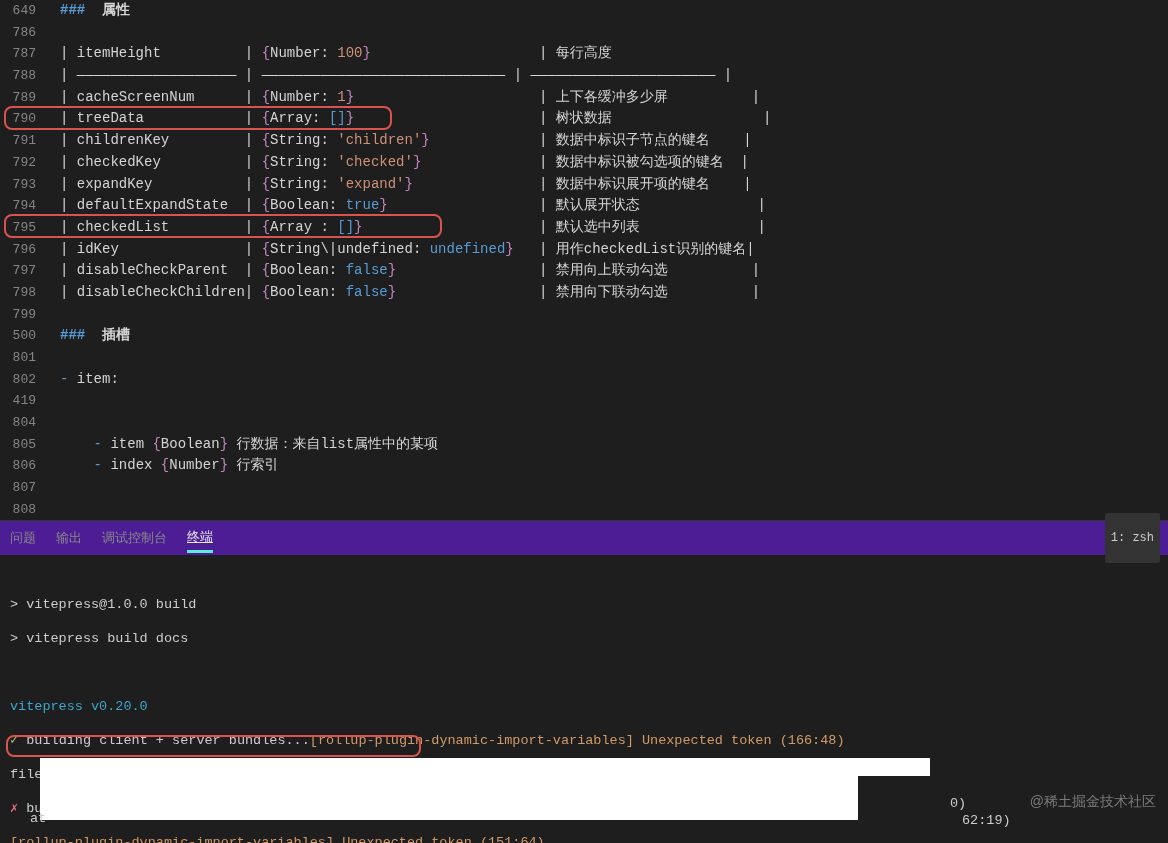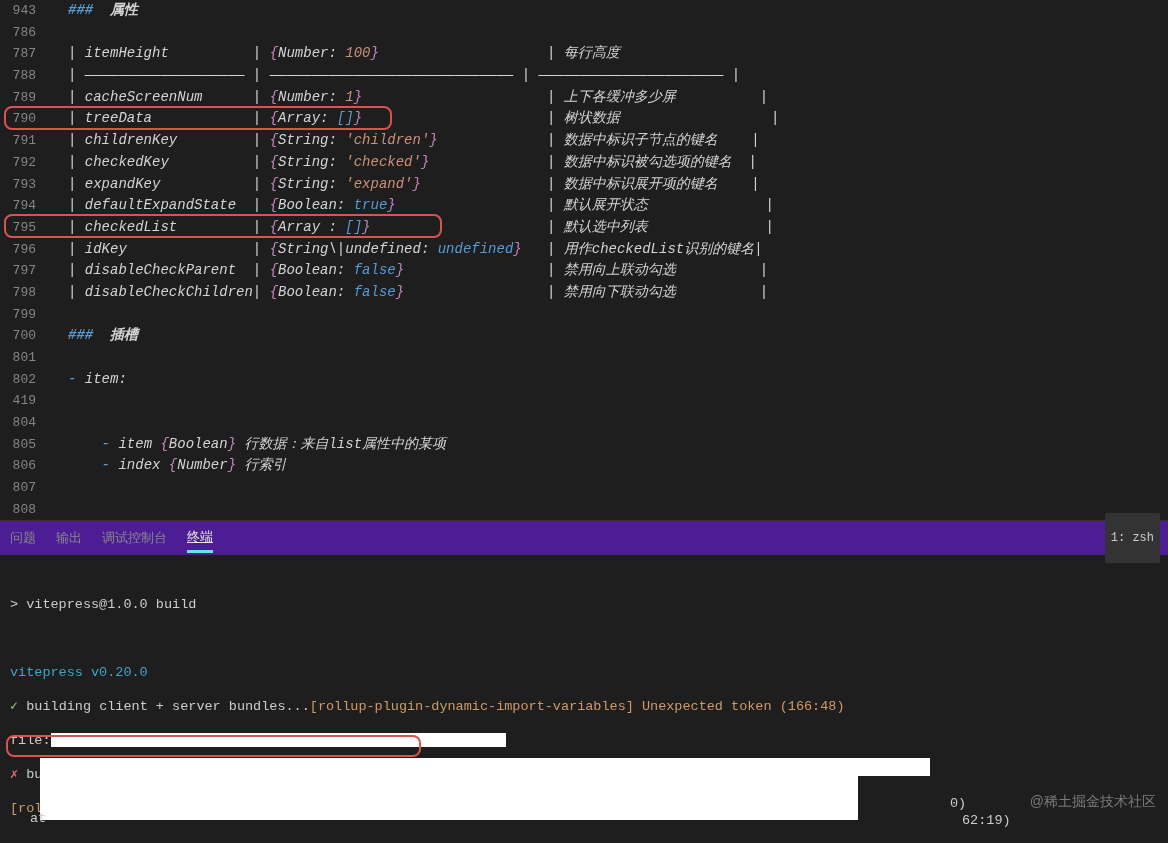--- a/index.html
+++ b/index.html
@@ -24,24 +24,23 @@
     top: 0;
     width: 48px;
     text-align: right;
     color: #858585;
     user-select: none;
     padding-right: 12px;
   }
   .gutter .ln { height: 21.7px; line-height: 21.7px; font-size: 13px; }
   .code {
     position: absolute;
-    left: 68px;
+    left: 60px;
     top: 0;
     right: 0;
-    font-style: italic;
   }
   .code .line { height: 21.7px; line-height: 21.7px; white-space: pre; }
   .tok-heading { color: #569cd6; font-weight: bold; }
   .tok-heading-text { color: #d4d4d4; font-weight: bold; }
   .tok-pipe { color: #d4d4d4; }
   .tok-name { color: #d4d4d4; }
   .tok-brace { color: #c586c0; font-weight: 500; }
   .tok-type { color: #d4d4d4; }
   .tok-val { color: #ce9178; }
   .tok-empty { color: #569cd6; }
@@ -111,36 +110,36 @@
     color: #7a7a7a;
     font-size: 14px;
     font-family: -apple-system, sans-serif;
   }
 </style>
 </head>
 <body>
 
 <div class="editor-area">
   <div class="gutter" id="gutter">
-      <div class="ln">943</div>
+      <div class="ln">649</div>
       <div class="ln">786</div>
       <div class="ln">787</div>
       <div class="ln">788</div>
       <div class="ln">789</div>
       <div class="ln">790</div>
       <div class="ln">791</div>
       <div class="ln">792</div>
       <div class="ln">793</div>
       <div class="ln">794</div>
       <div class="ln">795</div>
       <div class="ln">796</div>
       <div class="ln">797</div>
       <div class="ln">798</div>
       <div class="ln">799</div>
-      <div class="ln">700</div>
+      <div class="ln">500</div>
       <div class="ln">801</div>
       <div class="ln">802</div>
       <div class="ln">419</div>
       <div class="ln">804</div>
       <div class="ln">805</div>
       <div class="ln">806</div>
       <div class="ln">807</div>
       <div class="ln">808</div>
     </div>
   <div class="code" id="code">
@@ -175,20 +174,21 @@
 <div class="panel-tabs">
   <span class="panel-tab">问题</span>
   <span class="panel-tab">输出</span>
   <span class="panel-tab">调试控制台</span>
   <span class="panel-tab active">终端</span>
   <span class="panel-right">1: zsh</span>
 </div>
 
 <div class="terminal">
 <div class="term-plain" style="margin-top:14px"><span>&gt; vitepress@1.0.0 build</span></div>
+<div class="term-plain"><span>&gt; vitepress build docs</span></div>
 <div style="height:17px"></div>
 <div class="term-cyan"><span>vitepress v0.20.0</span></div>
 <div><span class="term-green">✓</span><span class="term-plain"> </span><span class="term-plain">building client + server bundles...</span><span class="term-yellow">[rollup-plugin-dynamic-import-variables] Unexpected token (166:48)</span></div>
 <div><span class="term-plain">file:</span><span class="redacted" style="width:455px;height:14px;"></span></div>
 <div><span class="term-redx">✗</span><span class="term-plain"> </span><span class="term-plain">building client + server bundles...</span></div>
 <div class="term-yellow"><span>[rollup-plugin-dynamic-import-variables] Unexpected token (151:64)</span></div>
 
 
 
 

